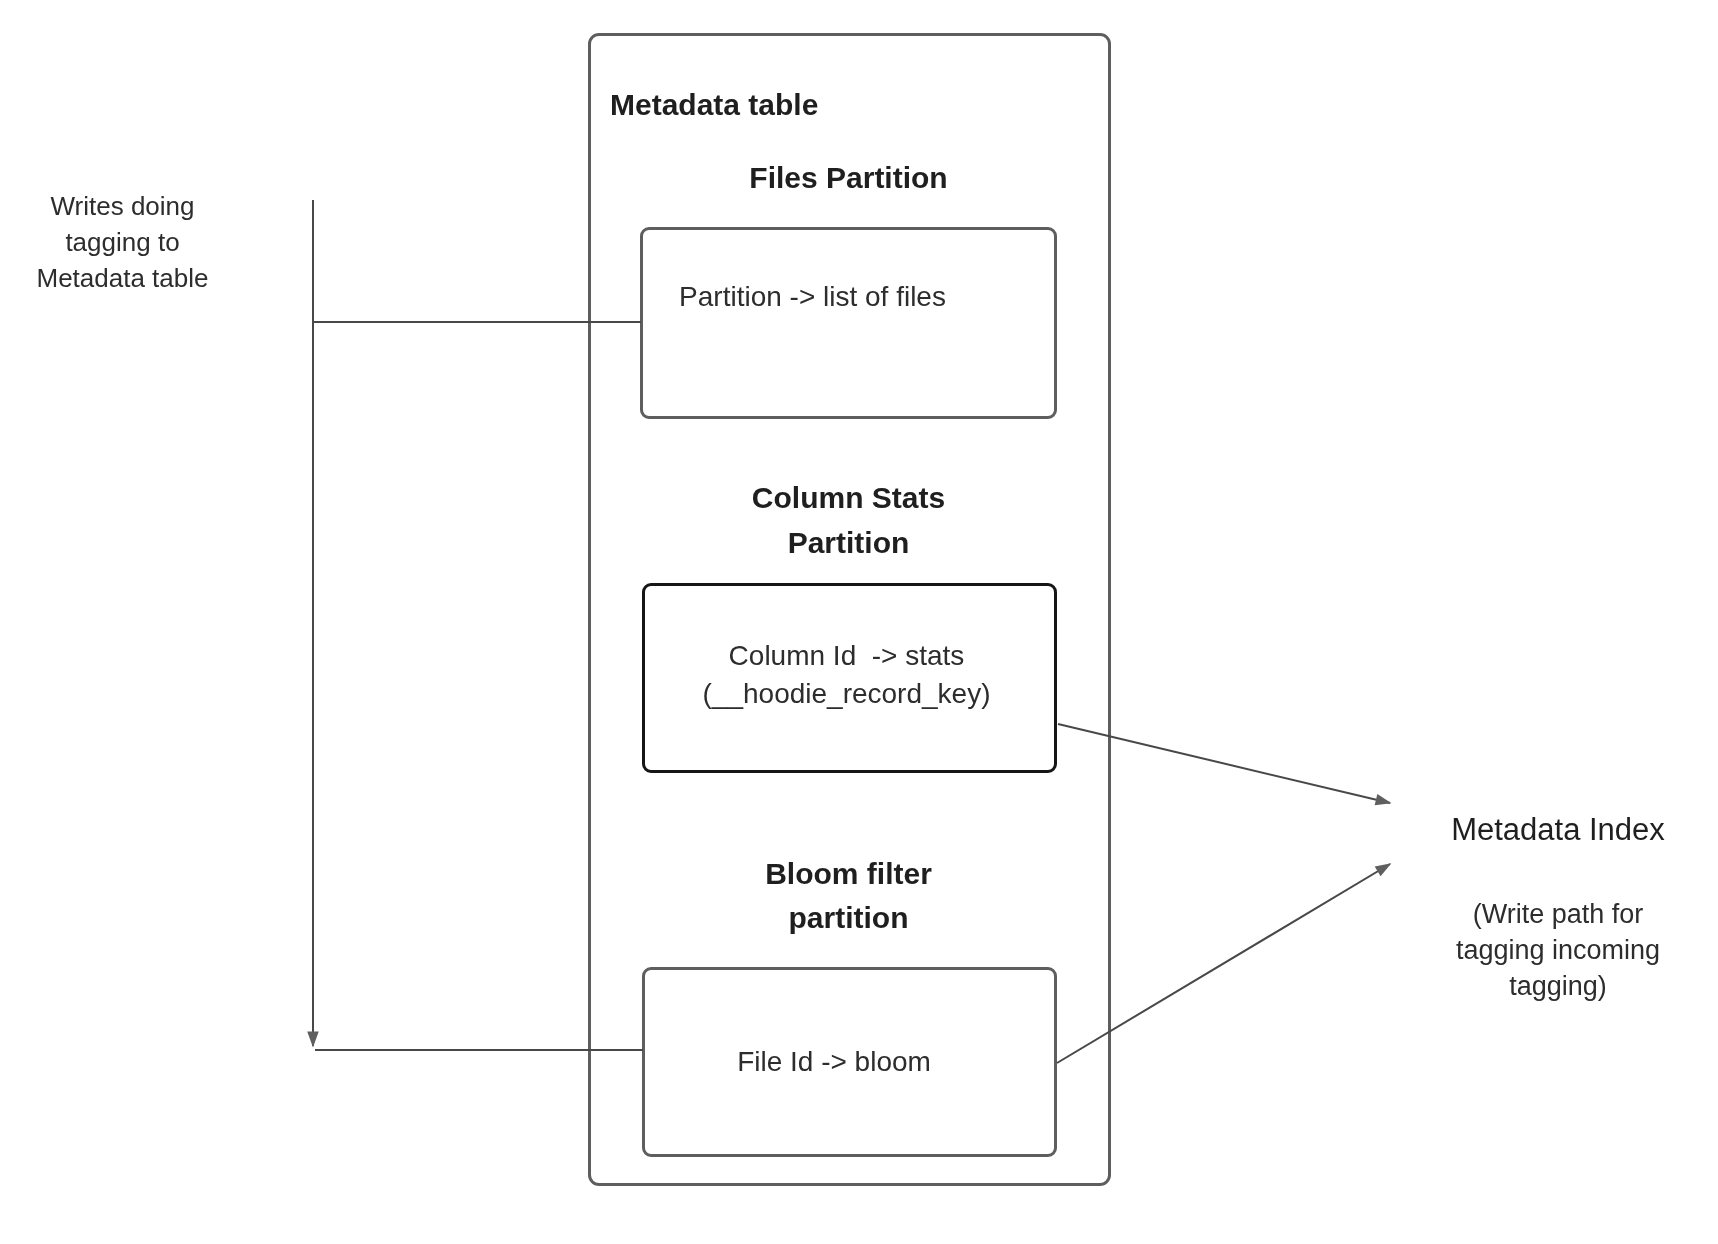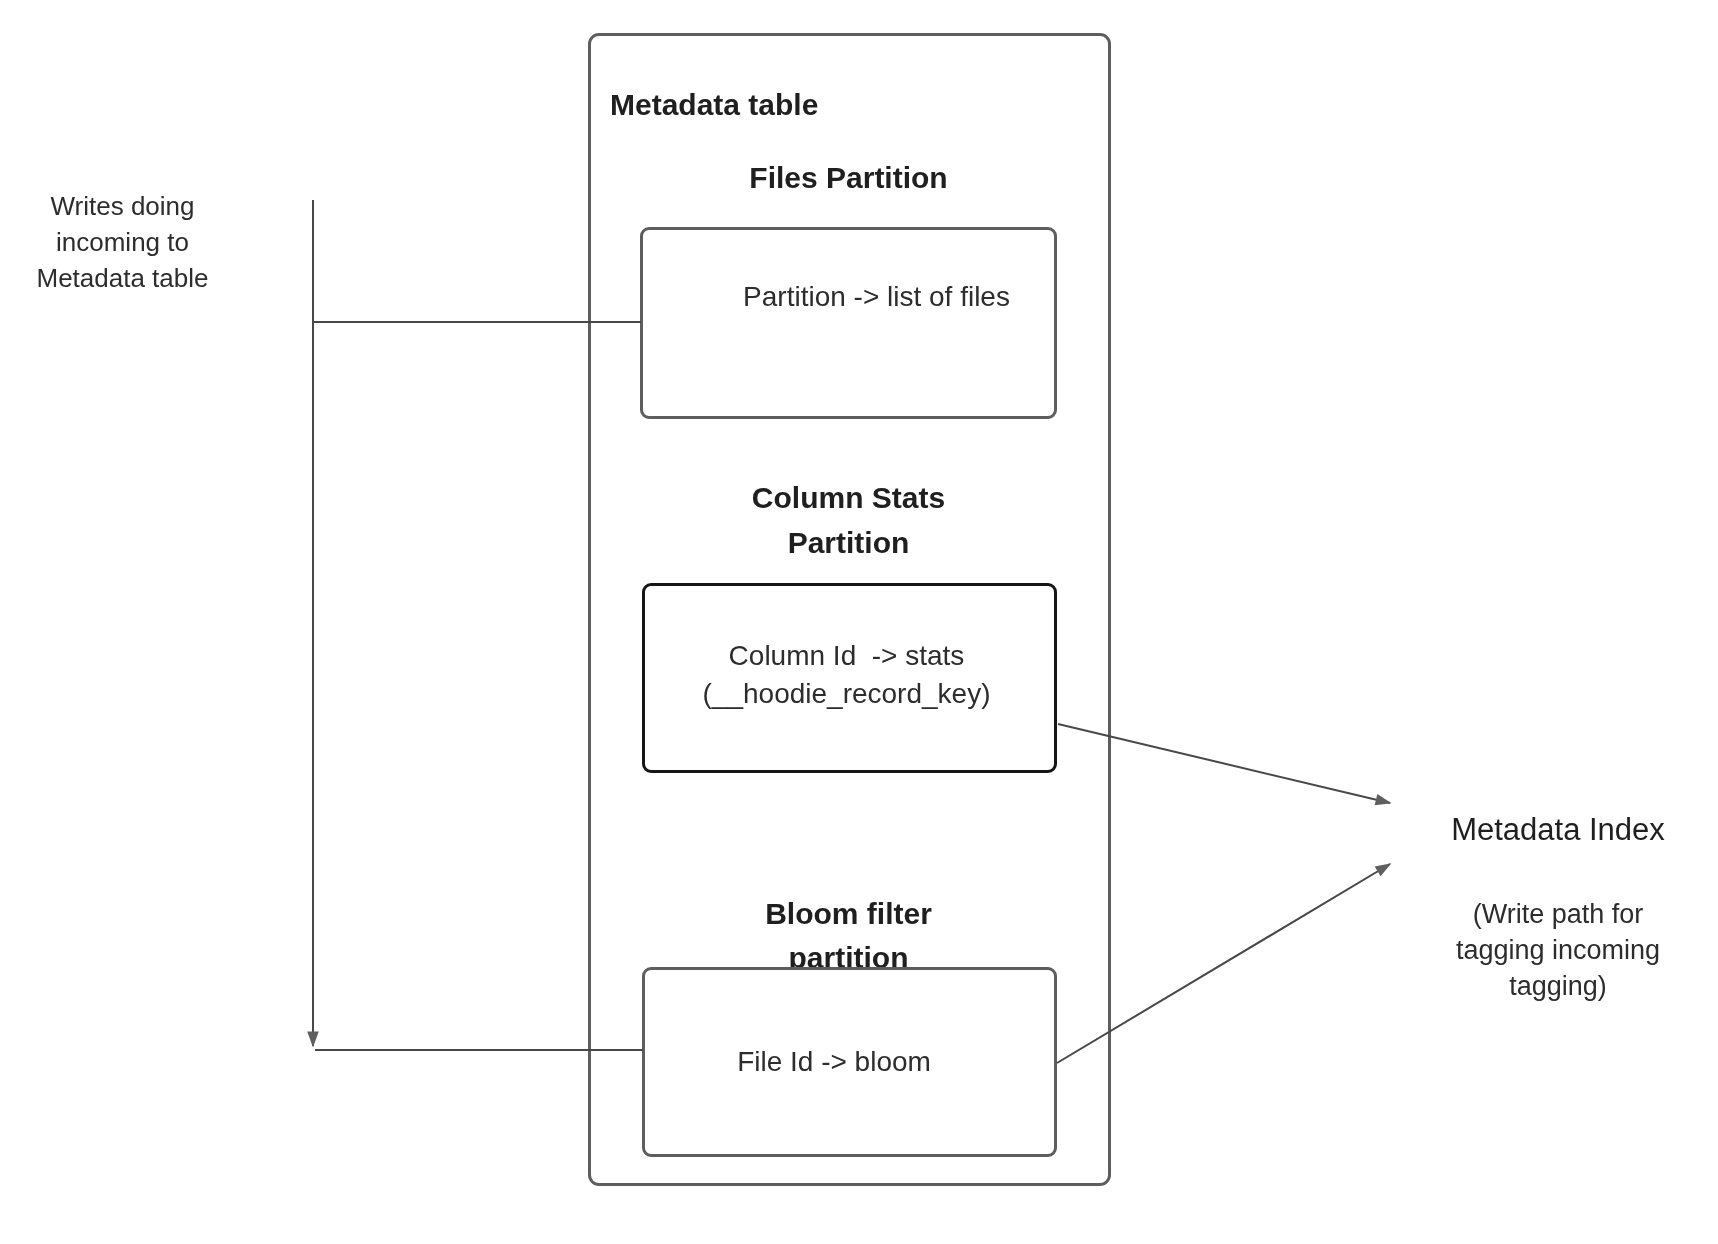--- a/index.html
+++ b/index.html
@@ -94,46 +94,46 @@
     color: var(--body-text);
   }
 </style>
 </head>
 <body>
 
 <div class="canvas">
 
   <div class="left-note">
     <span class="note-line" style="display:block">Writes doing</span>
-    <span class="note-line" style="display:block">incoming to</span>
+    <span class="note-line" style="display:block">tagging to</span>
     <span class="note-line" style="display:block">Metadata table</span>
   </div>
 
   <div class="box" style="left:588px; top:33px; width:523px; height:1153px; border-radius:11px;"></div>
   <div class="diagram-title" style="left:610px; top:88px;">Metadata table</div>
 
   <div class="partition-heading" style="top:161px; line-height:34px;">
     <span style="display:block">Files Partition</span>
   </div>
   <div class="box" style="left:640px; top:227px; width:417px; height:192px;"></div>
-  <div class="abs-text" style="left:668px; top:280px; width:417px; line-height:34px;">
+  <div class="abs-text" style="left:604px; top:280px; width:417px; line-height:34px;">
     <span class="box-line">Partition -&gt; list of files</span>
   </div>
 
   <div class="partition-heading" style="top:475px; line-height:45px;">
     <span style="display:block">Column Stats</span>
     <span style="display:block">Partition</span>
   </div>
   <div class="box emphasis" style="left:642px; top:583px; width:415px; height:190px;"></div>
   <div class="abs-text" style="left:642px; top:637px; width:409px; line-height:38px;">
     <span class="box-line">Column Id  -&gt; stats</span>
     <span class="box-line">(__hoodie_record_key)</span>
   </div>
 
-  <div class="partition-heading" style="top:892px; line-height:44px;">
+  <div class="partition-heading" style="top:852px; line-height:44px;">
     <span style="display:block">Bloom filter</span>
     <span style="display:block">partition</span>
   </div>
   <div class="box" style="left:642px; top:967px; width:415px; height:190px;"></div>
   <div class="abs-text" style="left:642px; top:1045px; width:384px; line-height:34px;">
     <span class="box-line">File Id -&gt; bloom</span>
   </div>
 
   <div class="index-title">Metadata Index</div>
   <div class="index-note">

